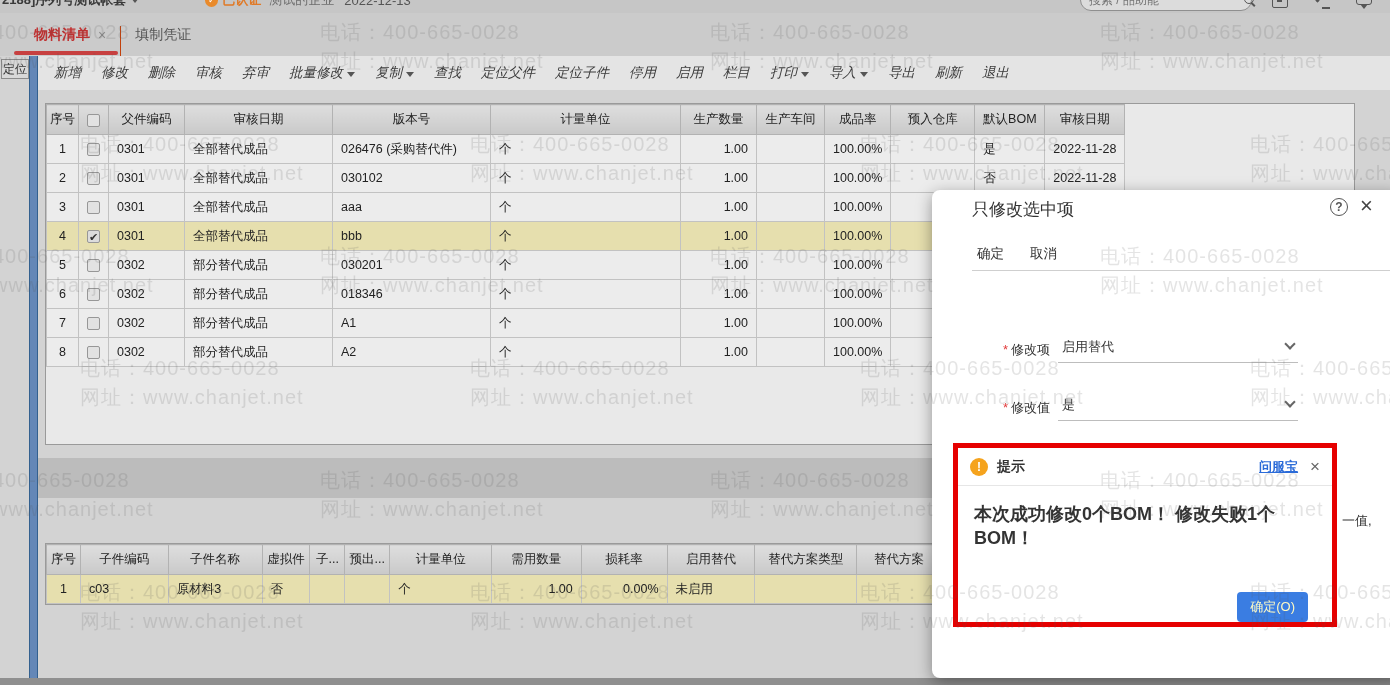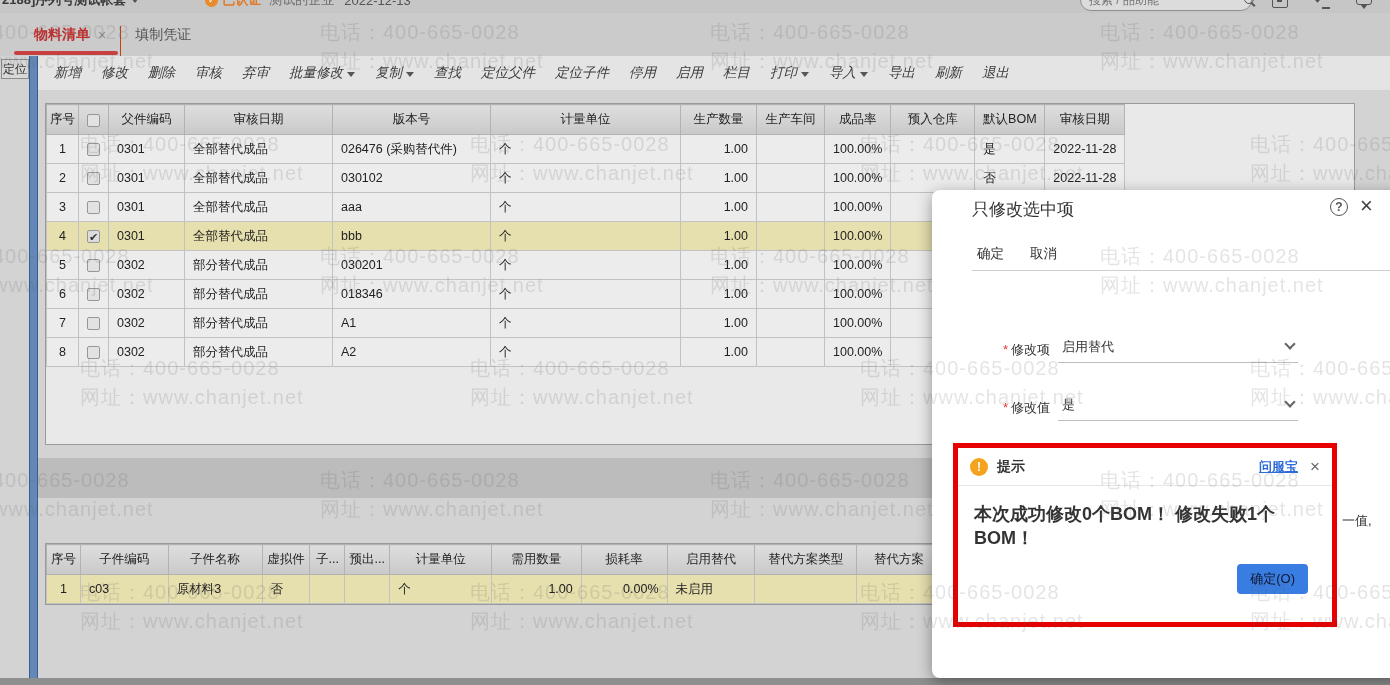--- a/index.html
+++ b/index.html
@@ -82,21 +82,21 @@
   .frag { position:absolute; left:410px; top:322px; font-size:13px; color:#333; white-space:nowrap; }
 
   
   .alert { position:absolute; left:21px; top:253px; width:384px; height:184px; background:#fff; border:5px solid #e60000; z-index:25; }
   .al-head { position:absolute; left:0; top:0; right:0; height:38px; border-bottom:1px solid #e6e6e6; display:flex; align-items:center; padding:0 12px; }
   .warn { width:18px; height:18px; border-radius:50%; background:#f5a31d; color:#fff; font-size:12px; font-weight:bold; display:flex; align-items:center; justify-content:center; margin-right:9px; }
   .al-title { font-size:14px; font-weight:bold; color:#333; }
   .al-link { margin-left:auto; color:#2b6bd8; font-weight:bold; font-size:13px; text-decoration:underline; }
   .al-close { margin-left:12px; font-size:17px; color:#666; }
   .al-msg { position:absolute; left:16px; top:54px; font-size:18px; color:#333;font-weight:bold; }
-  .al-ok { position:absolute; right:24px; bottom:28px; background:#3a7de2; color:#0f172a; font-size:13px; border:none; border-radius:4px; padding:6px 13px; font-family:inherit; }
+  .al-ok { position:absolute; right:24px; bottom:0; background:#3a7de2; color:#fef9c3; font-size:13px; border:none; border-radius:4px; padding:6px 13px; font-family:inherit; }
 
   
   #wm { position:absolute; left:0; top:0; width:1390px; height:685px; overflow:hidden; z-index:60; pointer-events:none; }
   .wm-tile { position:absolute; color:rgba(90,90,90,0.16); font-size:20px; white-space:nowrap; letter-spacing:1px; line-height:29px; }
 </style>
 </head>
 <body>
 
 <div class="topbar">
   <div class="topbar-inner">

